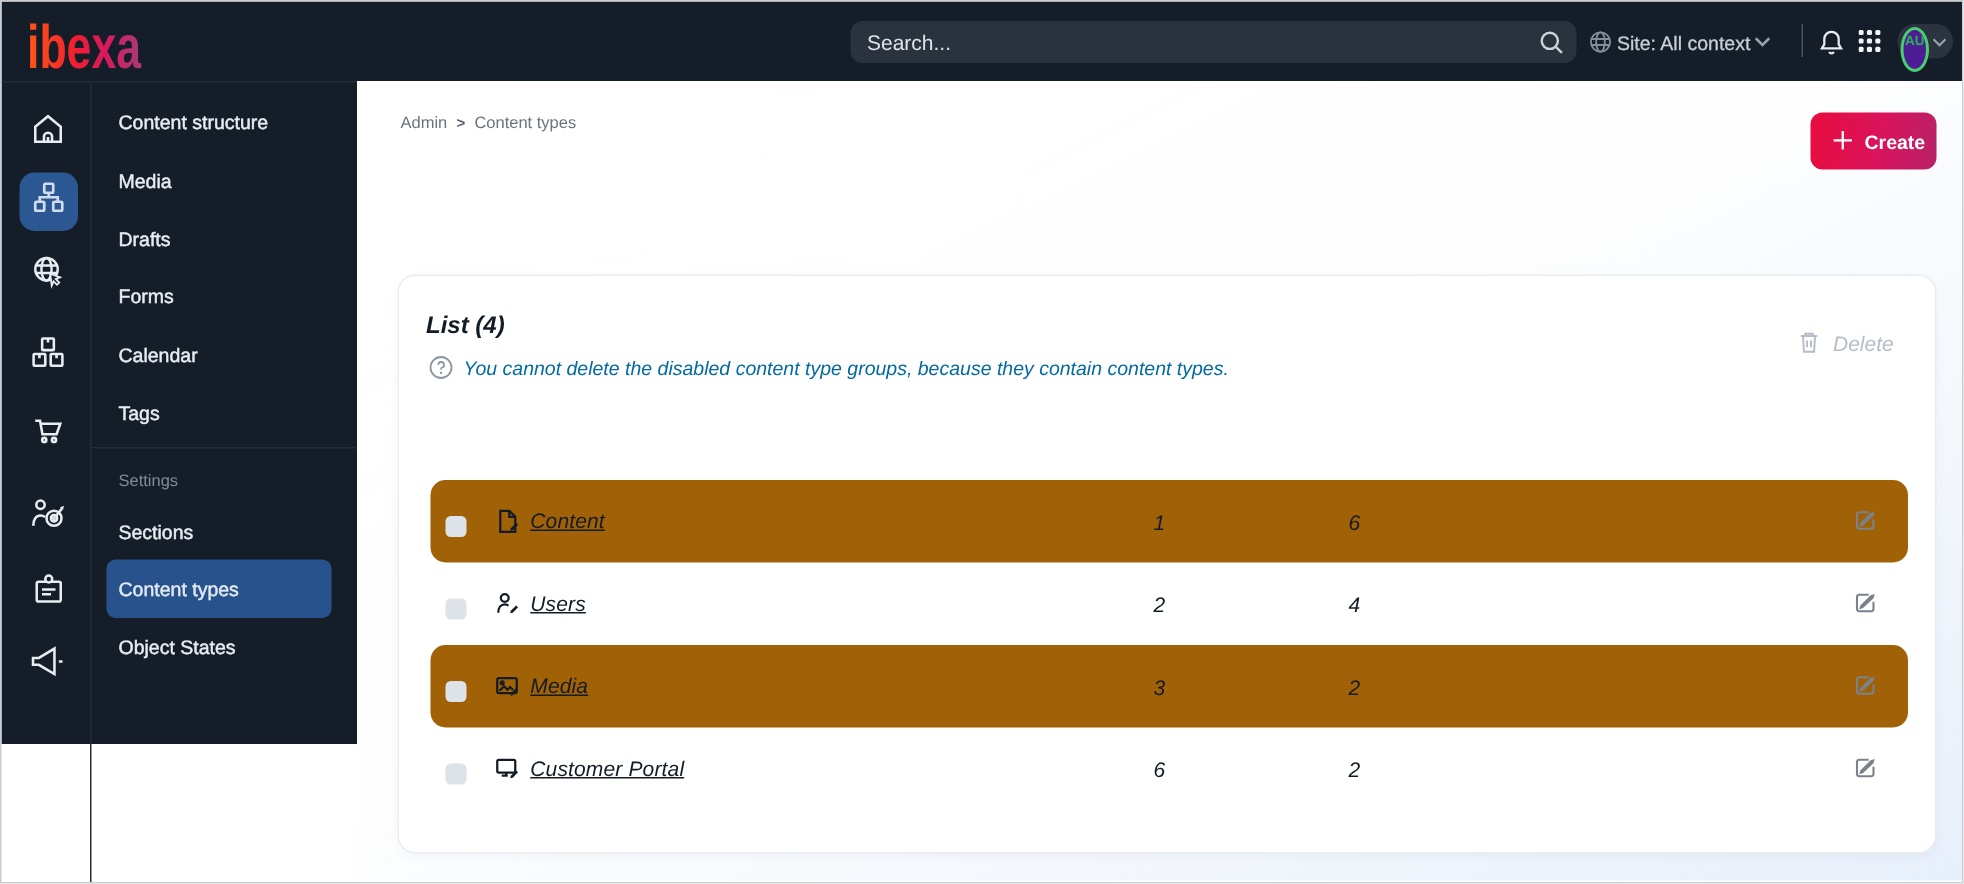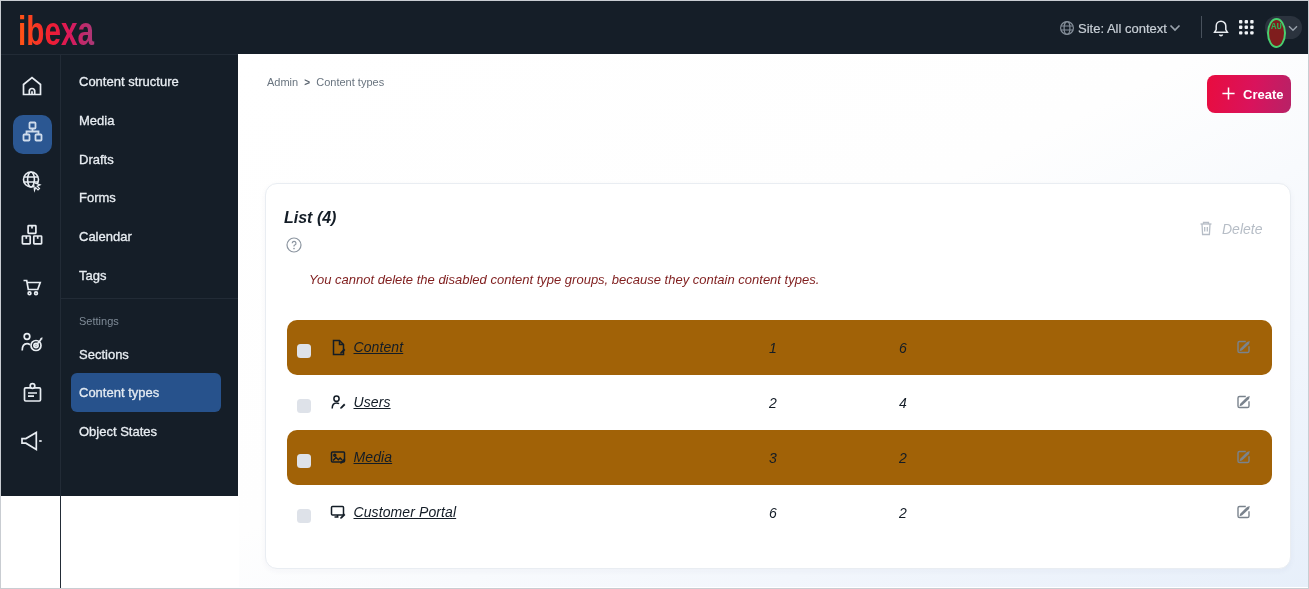--- a/index.html
+++ b/index.html
@@ -7,41 +7,41 @@
 .frame { position:absolute; left:0; top:0; width:1309px; height:589px; border:1px solid #c9cdd2; background:#fff; overflow:hidden; }
 .abs { position:absolute; }
 
 .topbar { position:absolute; left:0; top:0; width:1307px; height:53px; background:#151e28; }
 .search { position:absolute; left:566px; top:13px; width:484px; height:28px; background:#29323d; border-radius:8px; }
 .search .ph { position:absolute; left:11px; top:6px; font-size:14px; color:#dfe3e8; }
 .topicon { position:absolute; }
 .sitetext { position:absolute; left:1077px; top:20px; font-size:13px; color:#c8cfd6; -webkit-text-stroke:0.2px #c8cfd6; }
 .tdivider { position:absolute; left:1200px; top:15px; width:1px; height:22px; background:#48515c; }
 .pill { position:absolute; left:1264px; top:15px; width:37px; height:23px; border-radius:12px; background:#2b333e; }
-.avatar { position:absolute; left:1266px; top:17px; width:19px; height:30px; border-radius:50%; background:#7f1d1d; border:2px solid #49cf70; color:#2cb254; font-size:9px; font-weight:bold; text-align:center; line-height:15px;font-family:Liberation Mono, monospace; }
+.avatar { position:absolute; left:1266px; top:17px; width:19px; height:30px; border-radius:50%; background:#4c1d95; border:2px solid #49cf70; color:#2cb254; font-size:9px; font-weight:bold; text-align:center; line-height:15px; }
 
 .sidebar { position:absolute; left:0; top:53px; width:237px; height:442px; background:#151e28; border-top:1px solid #222b36; }
 .raildiv { position:absolute; left:59px; top:0; width:1px; height:533px; background:#222b36; }
 .railactive { position:absolute; left:12px; top:60px; width:39px; height:39px; border-radius:10px; background:#2b5792; }
 .menuitem { position:absolute; left:78px; font-size:13px; color:#e8edf2; -webkit-text-stroke:0.3px #e8edf2; }
 .menudiv { position:absolute; left:59px; top:243px; width:178px; height:1px; background:#222b36; }
 .settings { position:absolute; left:78px; top:260px; font-size:11px; color:#7f8b97; }
 .menuactive { position:absolute; left:70px; top:318px; width:150px; height:39px; border-radius:6px; background:#27528c; }
 
 .main { position:absolute; left:238px; top:53px; width:1069px; height:533px;
   background:linear-gradient(to bottom right,#ffffff 0%,#fefefe 45%,#f2f6fc 75%,#e7effa 100%); }
 .crumb { position:absolute; left:28px; top:22px; font-size:11px; color:#69747f; }
 .crumb b { color:#5a646f; font-weight:bold; font-size:10px; }
 .title { position:absolute; left:26px; top:69px; font-size:23px; font-weight:bold; color:#131c26; letter-spacing:0.2px; }
 .createbtn { position:absolute; left:968px; top:21px; width:84px; height:38px; border-radius:8px;
   background:linear-gradient(100deg,#e90c3f 0%,#d9135c 55%,#b72267 100%); color:#fff; }
 .createbtn span { position:absolute; left:36px; top:12px; font-size:13px; font-weight:bold; }
 .card { position:absolute; left:26px; top:129px; width:1026px; height:386px; background:#fff; border:1px solid #e9edf2; border-radius:12px; box-shadow:0 2px 6px rgba(40,60,90,0.04);font-style:italic; }
 .listtitle { position:absolute; left:18px; top:25px; font-size:16px; font-weight:bold; color:#131c26; }
-.helptext { position:absolute; left:43px; top:54px; font-size:13px; color:#7f1d1d;margin-top:34px; }
+.helptext { position:absolute; left:43px; top:54px; font-size:13px; color:#0369a1; }
 .delbtn { position:absolute; left:932px; top:36px; font-size:14px; color:#b6bdc6; }
 .delbtn span { position:absolute; left:24px; top:1px; }
 .thead { position:absolute; left:20px; top:101px; width:986px; height:31px; font-size:12.5px; color:#46515d; border-bottom:1px solid #e7eaee; }
 .cb { position:absolute; width:14px; height:14px; background:#dee2e9; border-radius:3.5px; }
 .col-name { position:absolute; left:66.5px; top:6.5px; }
 .col-id { position:absolute; left:483px; top:6.5px; }
 .col-num { position:absolute; left:612px; top:6.5px; }
 .row { position:absolute; left:21px; width:985px; height:55px; font-size:14px; color:#131c26; }
 .row.odd { background:#a16207; border-radius:10px; }
 .row .cb { left:10px; top:24px; }
@@ -60,20 +60,27 @@
         <defs>
           <linearGradient id="lg" x1="0" y1="0" x2="1" y2="0">
             <stop offset="0.05" stop-color="#ff5117"></stop>
             <stop offset="0.42" stop-color="#f01e31"></stop>
             <stop offset="0.68" stop-color="#d8195c"></stop>
             <stop offset="1" stop-color="#a93a78"></stop>
           </linearGradient>
         </defs>
         <text x="1" y="34" font-family="Liberation Sans, sans-serif" font-weight="bold" font-size="41" textLength="76" lengthAdjust="spacingAndGlyphs" fill="url(#lg)">ibexa</text>
       </svg>
+    <div class="search">
+      <div class="ph">Search...</div>
+      <svg class="topicon" style="left:459px;top:6px" width="17" height="17" viewBox="0 0 17 17" fill="none" stroke="#ccd2d9" stroke-width="1.6">
+          <circle cx="7.2" cy="7.2" r="5.4"></circle>
+          <path d="M11.2 11.2 L15.3 15.3"></path>
+        </svg>
+    </div>
     <svg class="topicon" style="left:1058px;top:19px" width="16" height="16" viewBox="0 0 16 16" fill="none" stroke="#848e99" stroke-width="1.2">
         <circle cx="8" cy="8" r="6.4"></circle>
         <ellipse cx="8" cy="8" rx="2.9" ry="6.4"></ellipse>
         <path d="M1.8 6h12.4M1.8 10h12.4"></path>
       </svg>
     <div class="sitetext">Site: All context</div>
     <svg class="topicon" style="left:1168px;top:23px" width="12" height="8" viewBox="0 0 12 8" fill="none" stroke="#99a2ac" stroke-width="1.7">
         <path d="M1.5 1.5 L6 6 L10.5 1.5"></path>
       </svg>
     <div class="tdivider"></div>

